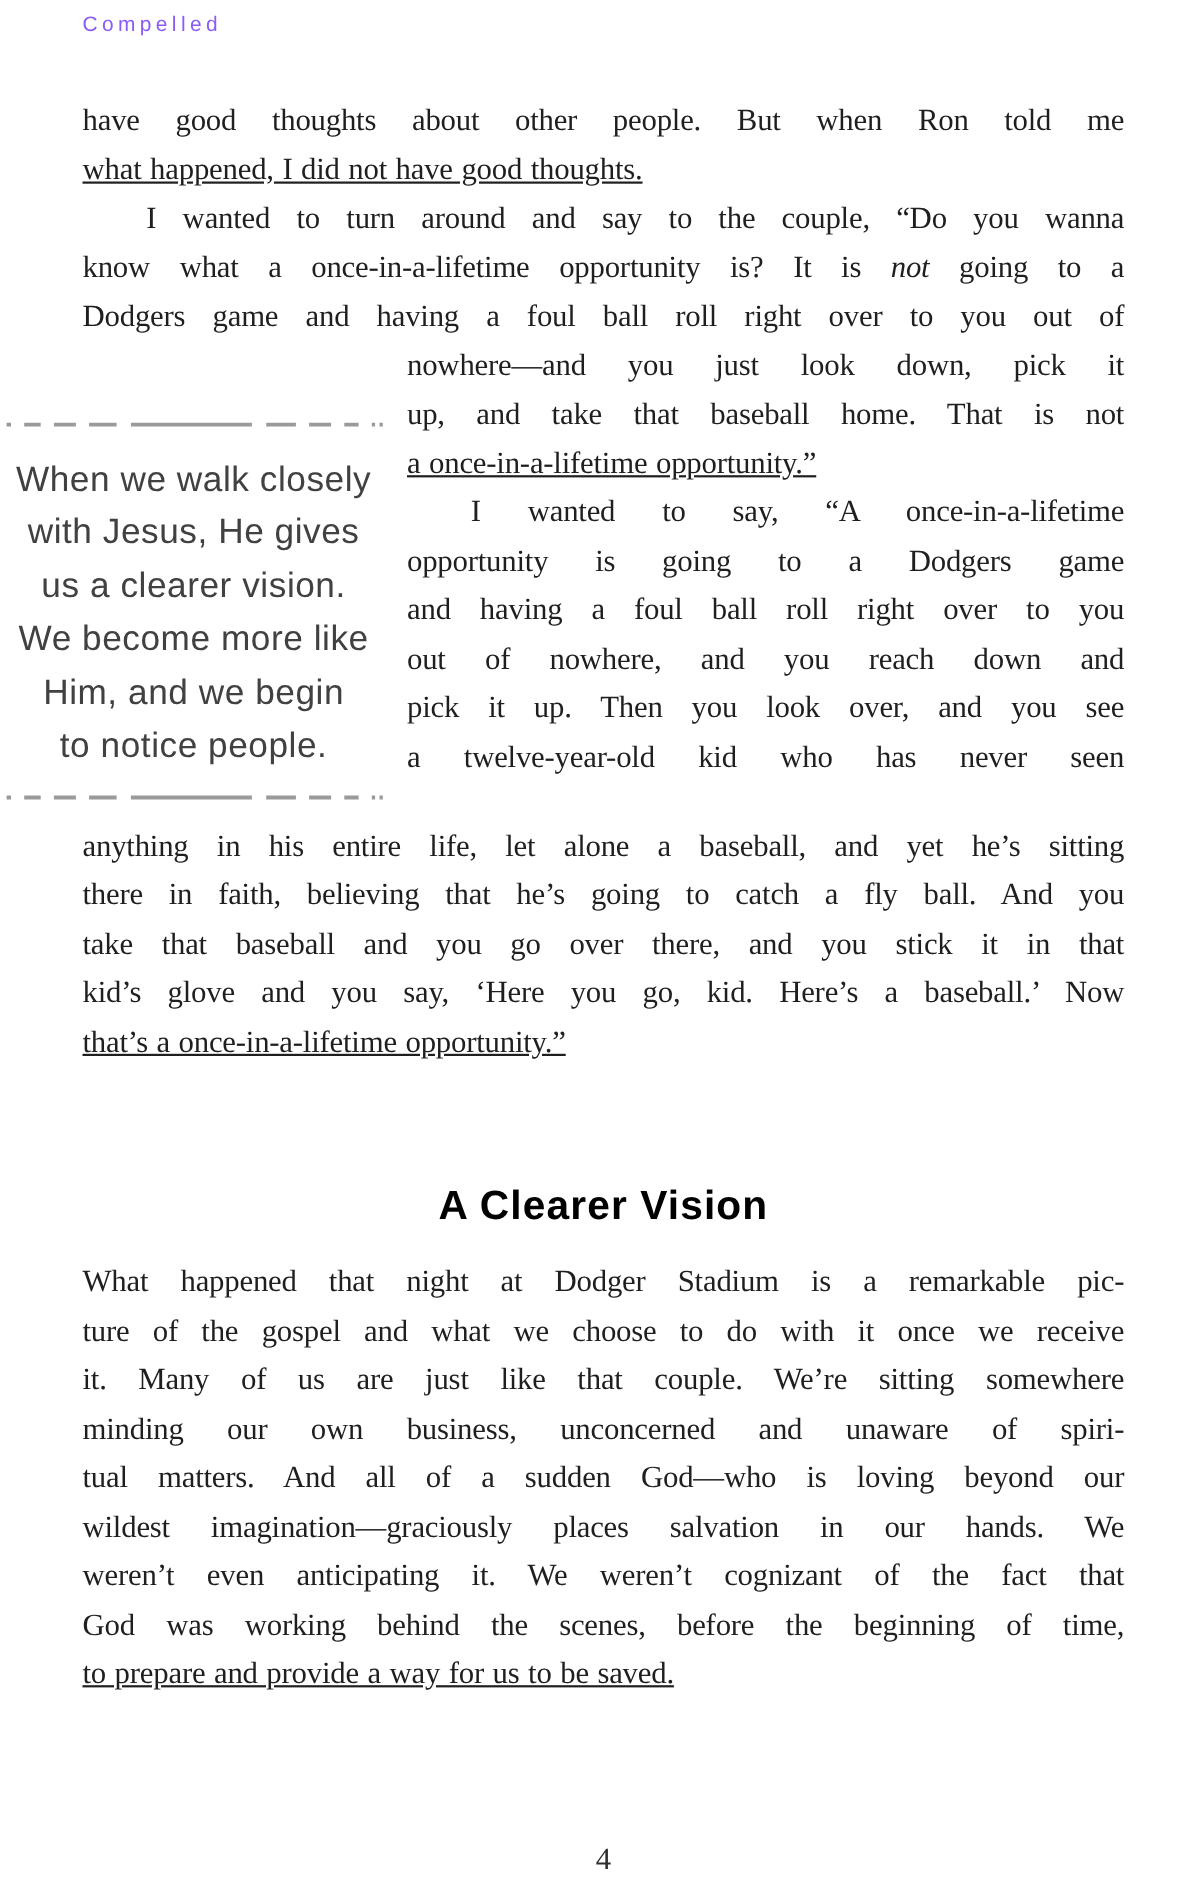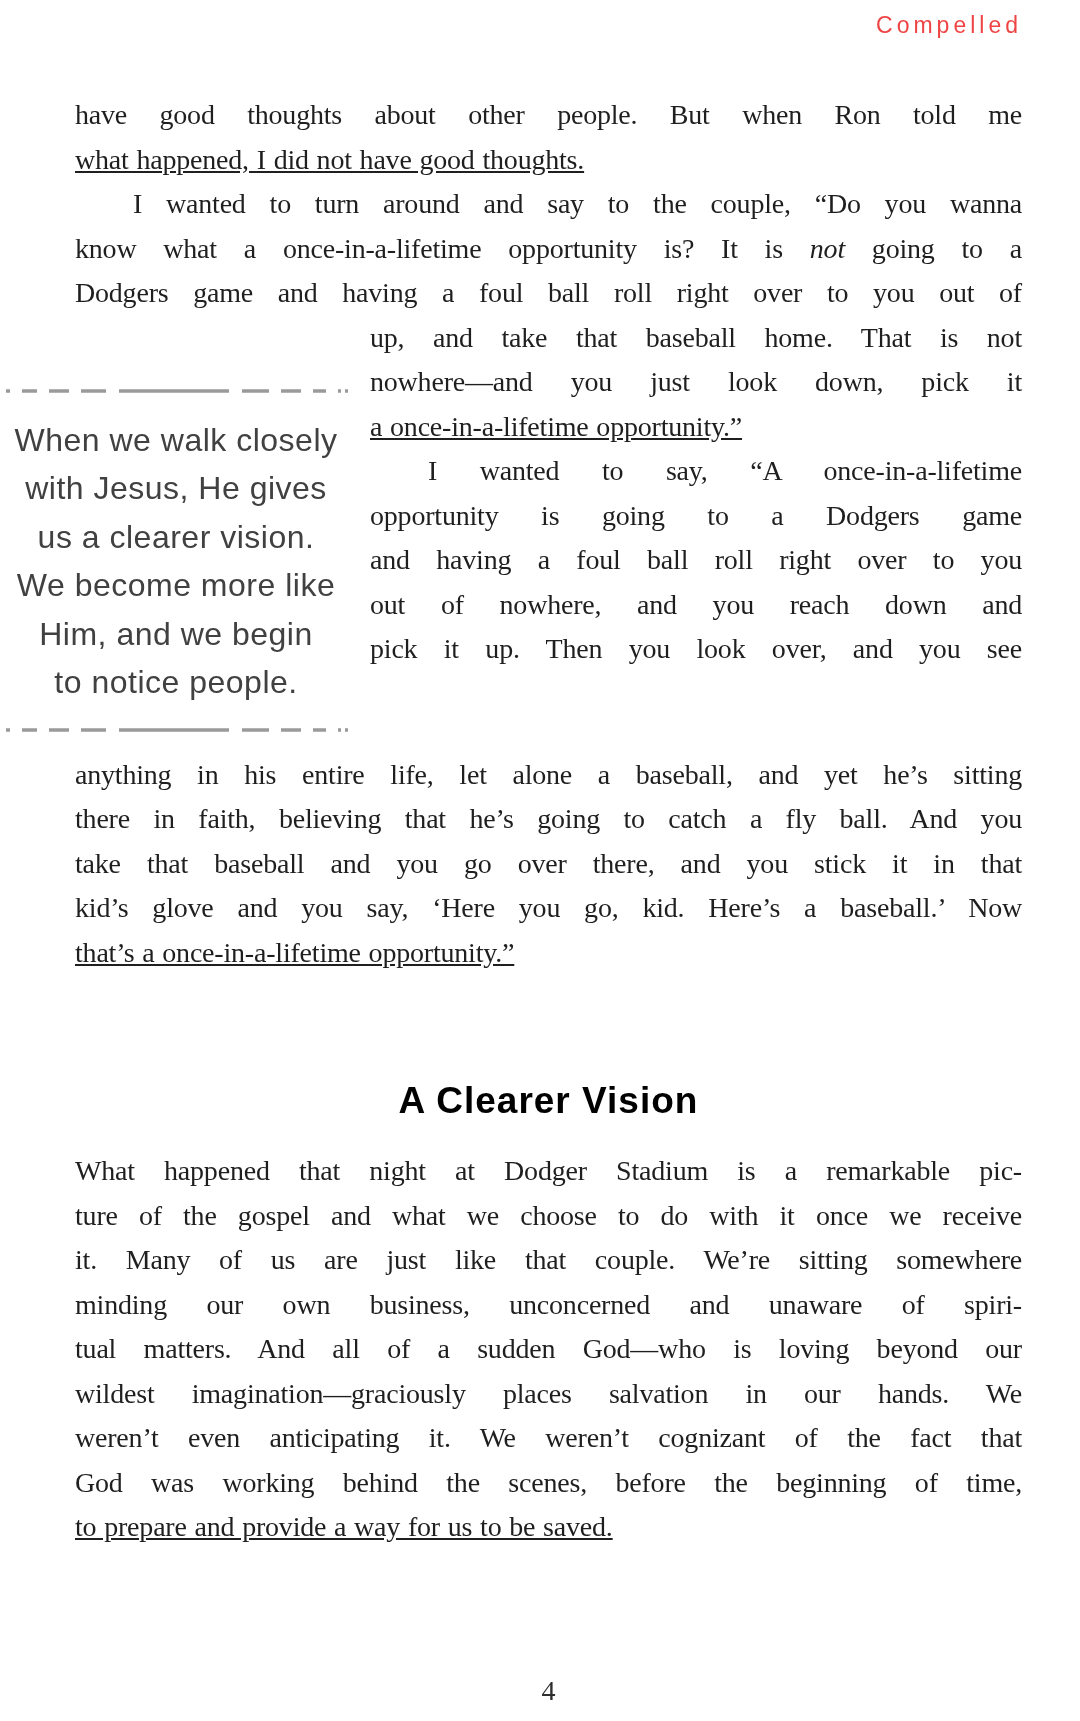--- a/index.html
+++ b/index.html
@@ -7,26 +7,26 @@
     position:relative;
     width:1080px;height:1721px;
     background:#ffffff;
     box-sizing:border-box;
     padding:10px 58px 0 75px;
     overflow:hidden;
     font-family:"Liberation Serif", serif;
     color:#1f1f1f;
   }
   .running-head{
-    text-align:right;
+    text-align:left;
     font-family:"Liberation Sans", sans-serif;
     font-weight:300;
-    font-size:23px;
+    font-size:19px;
     letter-spacing:4px;
-    color:#ef4444;
+    color:#8b5cf6;
     margin-top:2px;
   }
   .body-start{margin-top:54px;}
   .bl{
     font-size:28px;
     line-height:44.5px;
     letter-spacing:-0.2px;
     word-spacing:1px;
   }
   .j{text-align:justify;text-align-last:justify;}
@@ -101,28 +101,29 @@
           <div>We become more like</div>
           <div>Him, and we begin</div>
           <div>to notice people.</div>
         </div>
         <svg class="dashed-rule" width="352" height="6" viewBox="0 0 352 6" xmlns="http://www.w3.org/2000/svg">
           <line x1="6" y1="3" x2="348" y2="3" stroke="#9a9a9a" stroke-width="3.5" stroke-dasharray="4 12 15 12 20 12 25 13 110 13 27 12 20 12 13 12 3"></line>
         </svg>
       </div>
     </div>
     <div class="wrap-col">
+      <div class="bl j">nowhere—and you just look down, pick it</div>
       <div class="bl j">up, and take that baseball home. That is not</div>
-      <div class="bl j">nowhere—and you just look down, pick it</div>
       <div class="bl l">a once-in-a-lifetime opportunity.”</div>
       <div class="bl j indent">I wanted to say, “A once-in-a-lifetime</div>
       <div class="bl j">opportunity is going to a Dodgers game</div>
       <div class="bl j">and having a foul ball roll right over to you</div>
       <div class="bl j">out of nowhere, and you reach down and</div>
       <div class="bl j">pick it up. Then you look over, and you see</div>
+      <div class="bl j">a twelve-year-old kid who has never seen</div>
     </div>
   </div>
 
   <div class="after-wrap">
     <div class="bl j">anything in his entire life, let alone a baseball, and yet he’s sitting</div>
     <div class="bl j">there in faith, believing that he’s going to catch a fly ball. And you</div>
     <div class="bl j">take that baseball and you go over there, and you stick it in that</div>
     <div class="bl j">kid’s glove and you say, ‘Here you go, kid. Here’s a baseball.’ Now</div>
     <div class="bl l">that’s a once-in-a-lifetime opportunity.”</div>
   </div>

